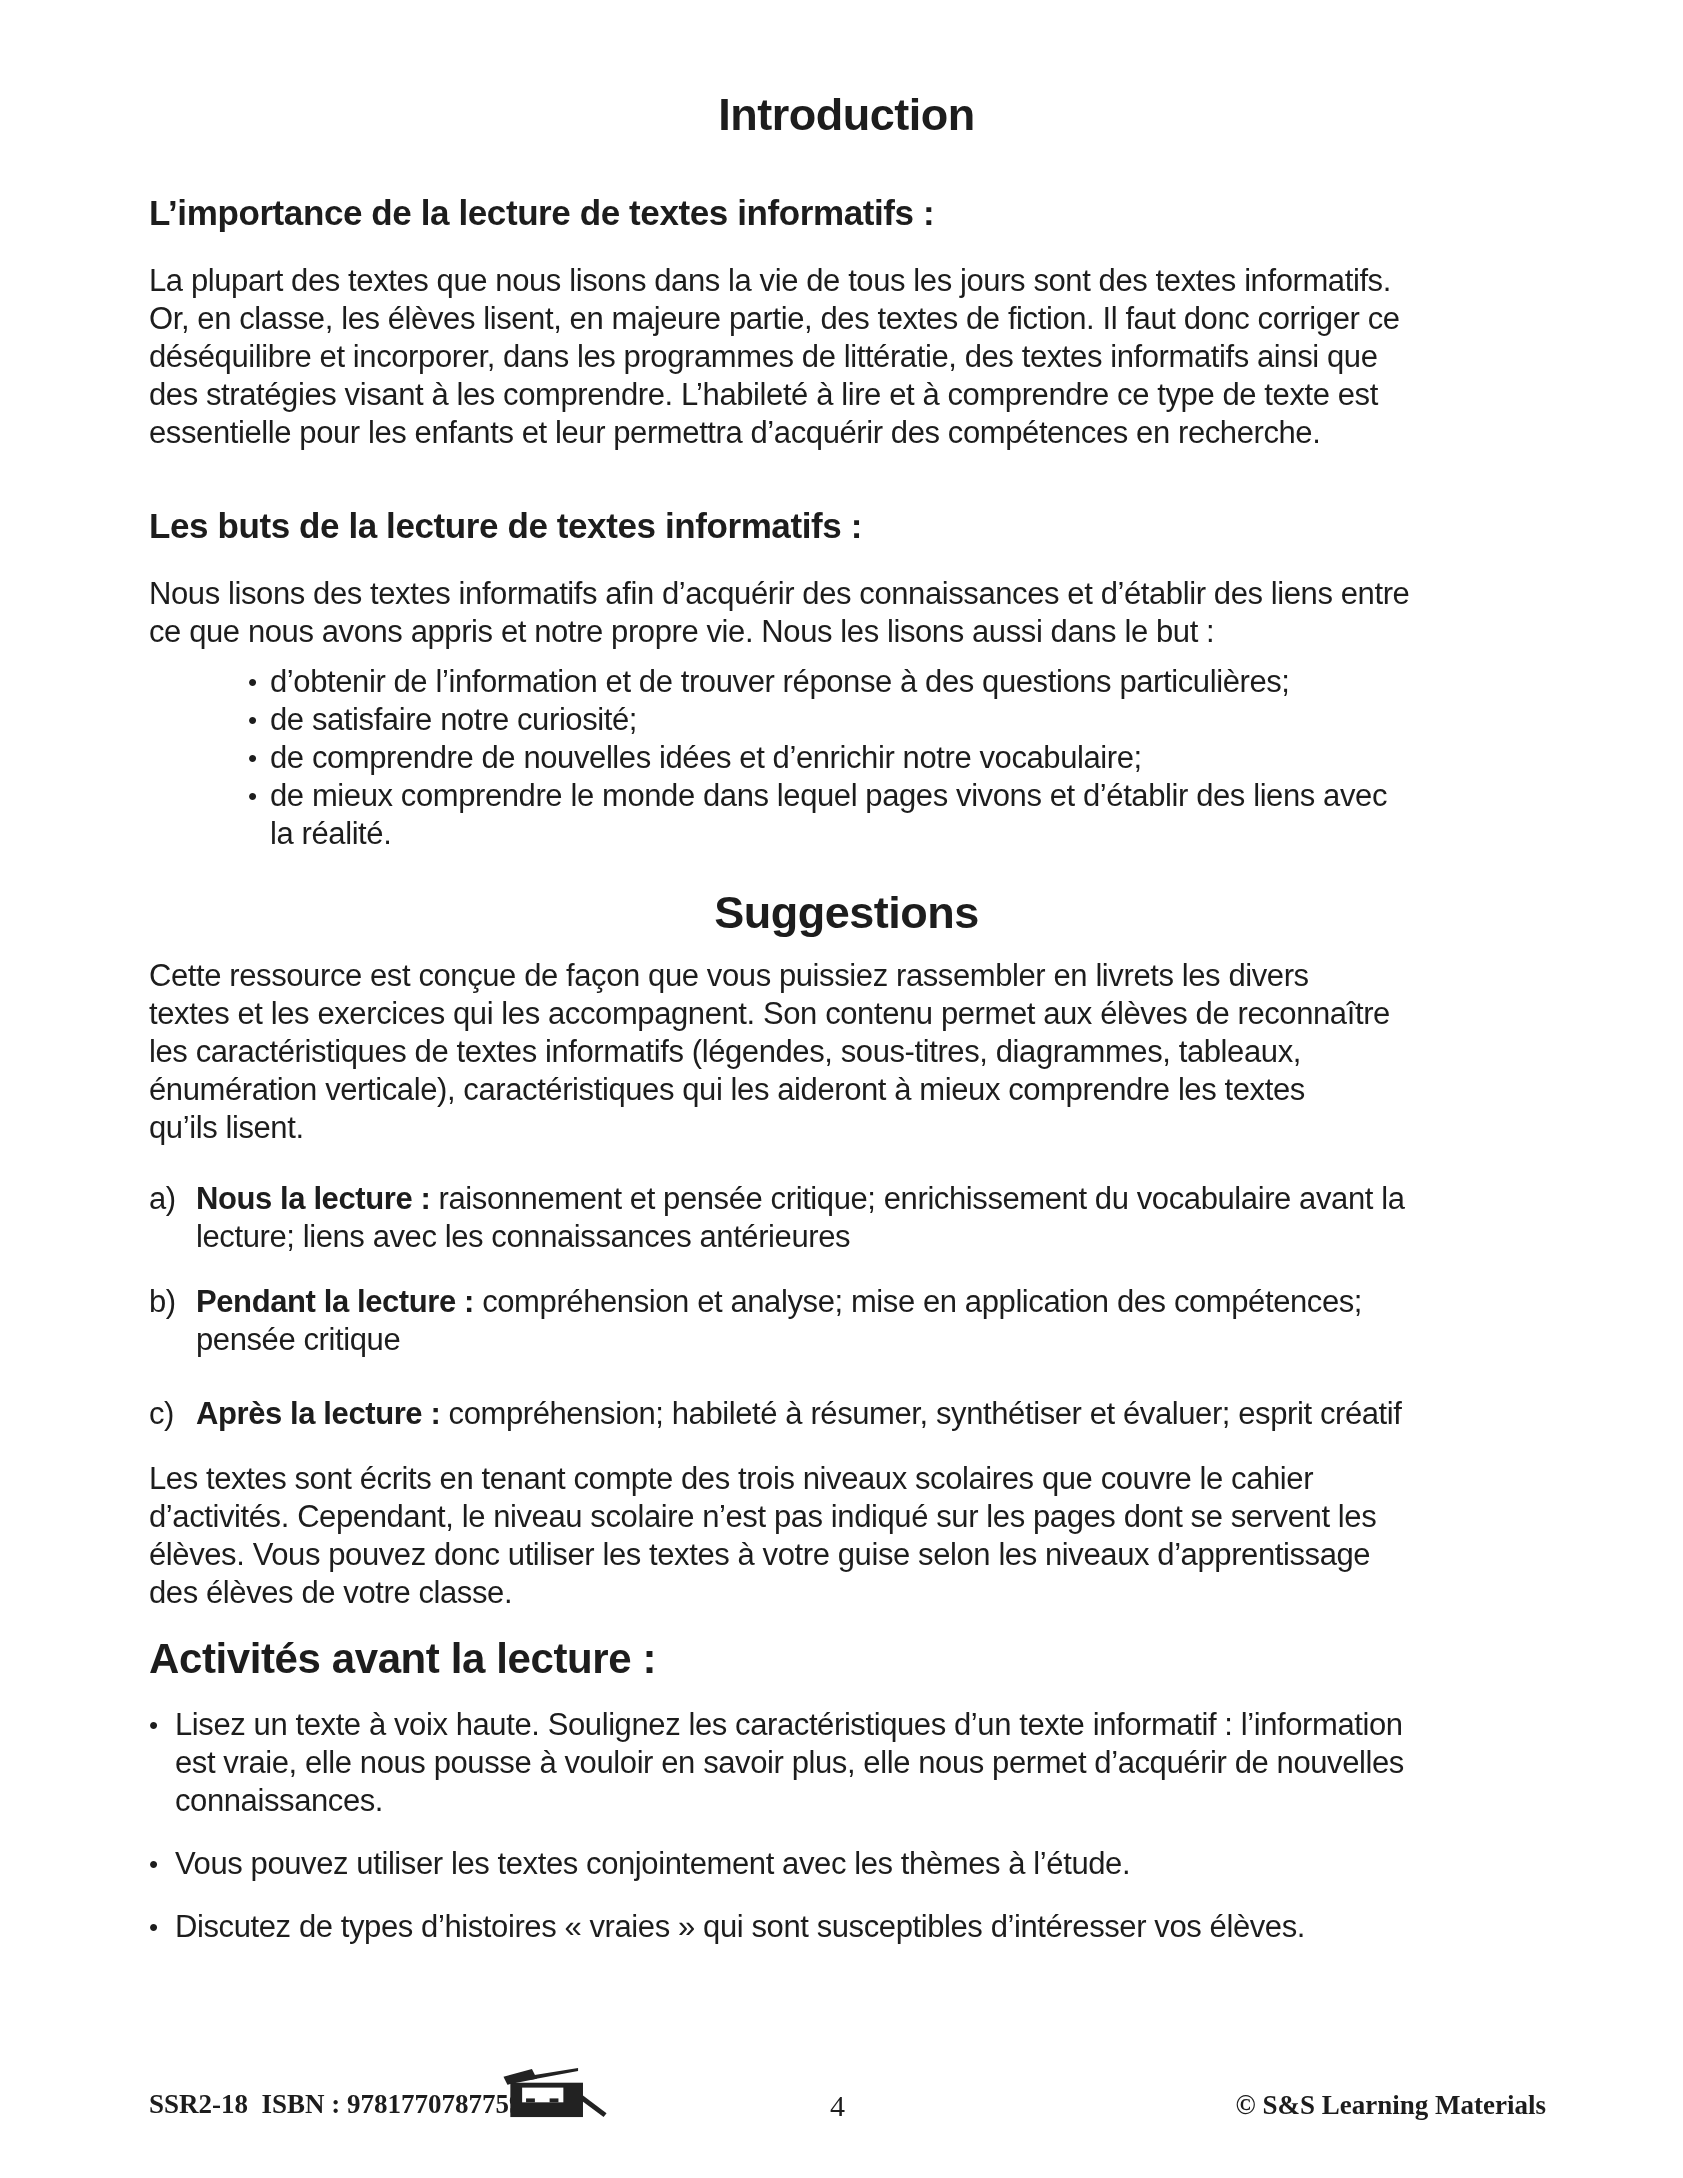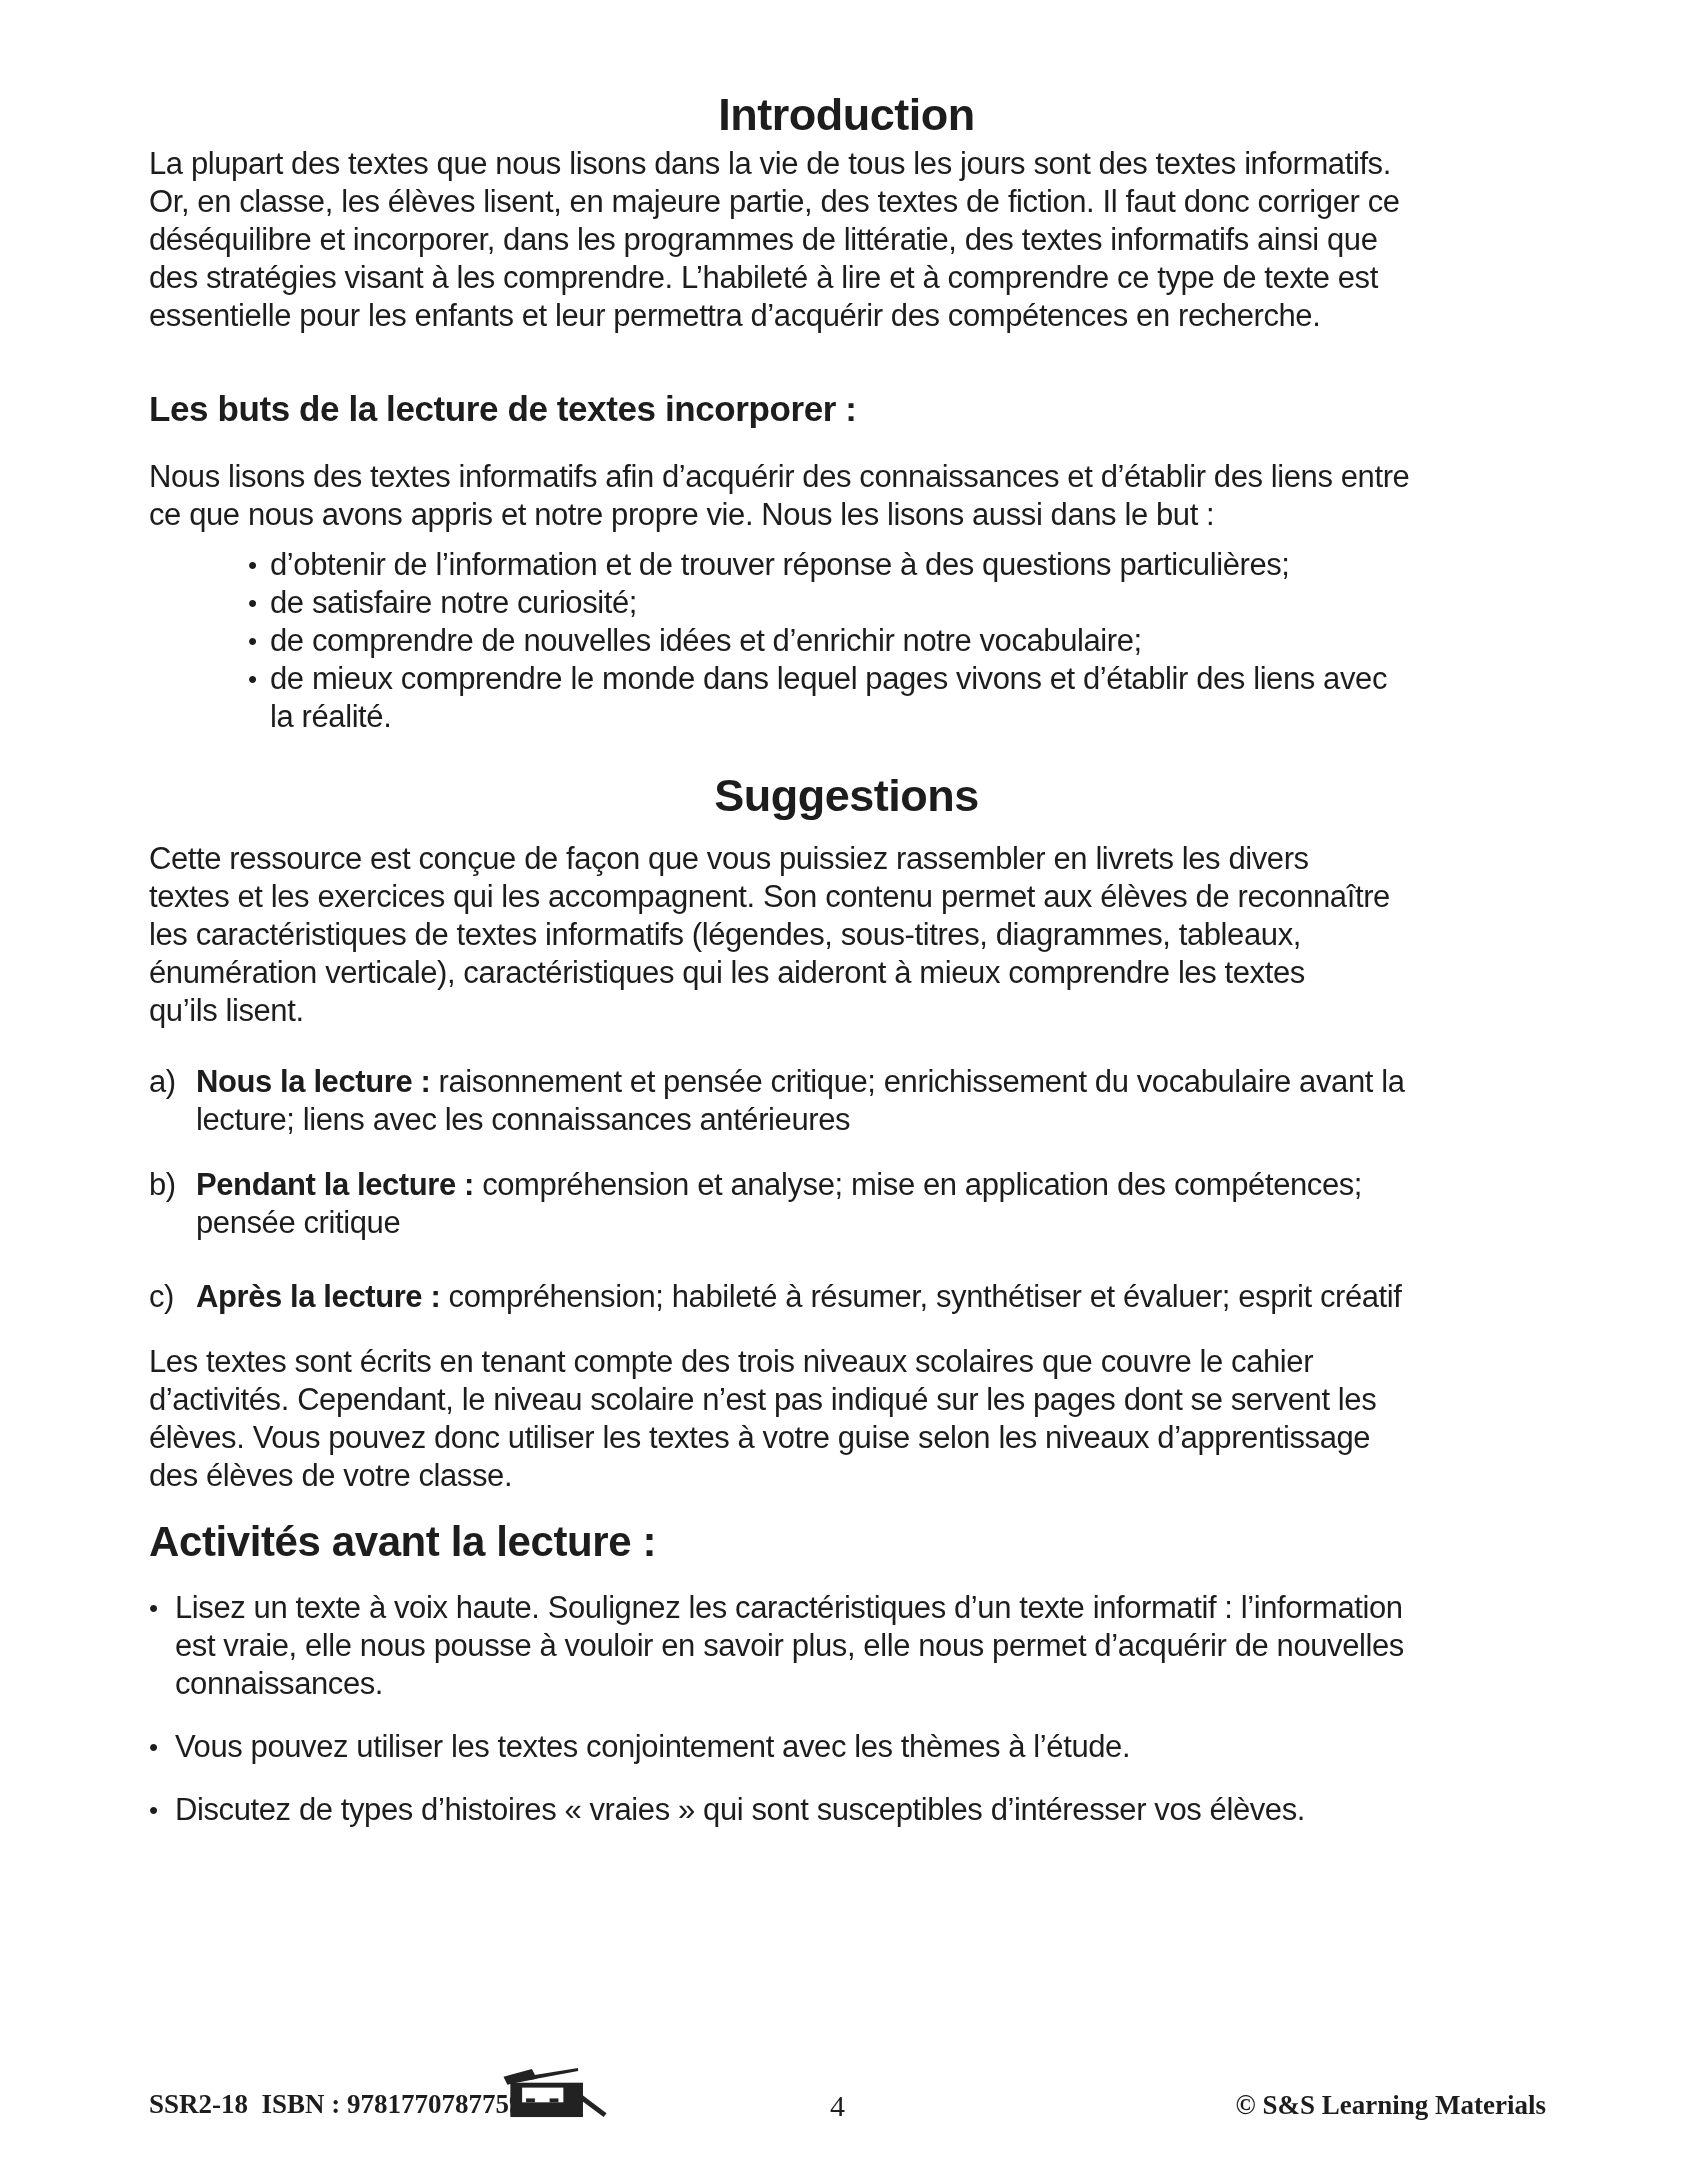--- a/index.html
+++ b/index.html
@@ -131,27 +131,28 @@
     white-space: pre;
   }
 </style>
 </head>
 <body>
 
 <div class="page">
 
   <h1 class="title">Introduction</h1>
 
+  <h2 class="h-section">L’importance de la lecture de textes informatifs :</h2>
   <div class="para">La plupart des textes que nous lisons dans la vie de tous les jours sont des textes informatifs.
 Or, en classe, les élèves lisent, en majeure partie, des textes de fiction. Il faut donc corriger ce
 déséquilibre et incorporer, dans les programmes de littératie, des textes informatifs ainsi que
 des stratégies visant à les comprendre. L’habileté à lire et à comprendre ce type de texte est
 essentielle pour les enfants et leur permettra d’acquérir des compétences en recherche.</div>
 
-  <h2 class="h-section">Les buts de la lecture de textes incorporer :</h2>
+  <h2 class="h-section">Les buts de la lecture de textes informatifs :</h2>
   <div class="para mb-tight">Nous lisons des textes informatifs afin d’acquérir des connaissances et d’établir des liens entre
 ce que nous avons appris et notre propre vie. Nous les lisons aussi dans le but :</div>
 
   <ul class="bullets inner-bullets">
     <li>
       <span class="marker">•</span>
       <span class="li-text">d’obtenir de l’information et de trouver réponse à des questions particulières;</span>
     </li>
     <li>
       <span class="marker">•</span>

